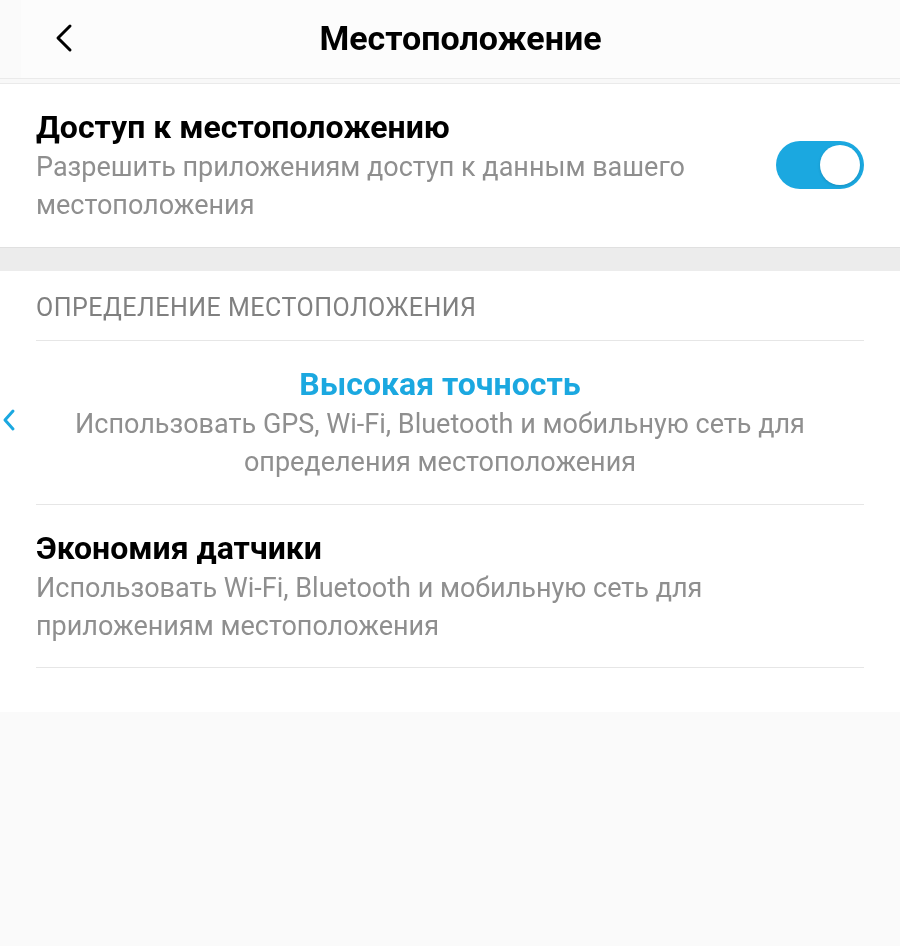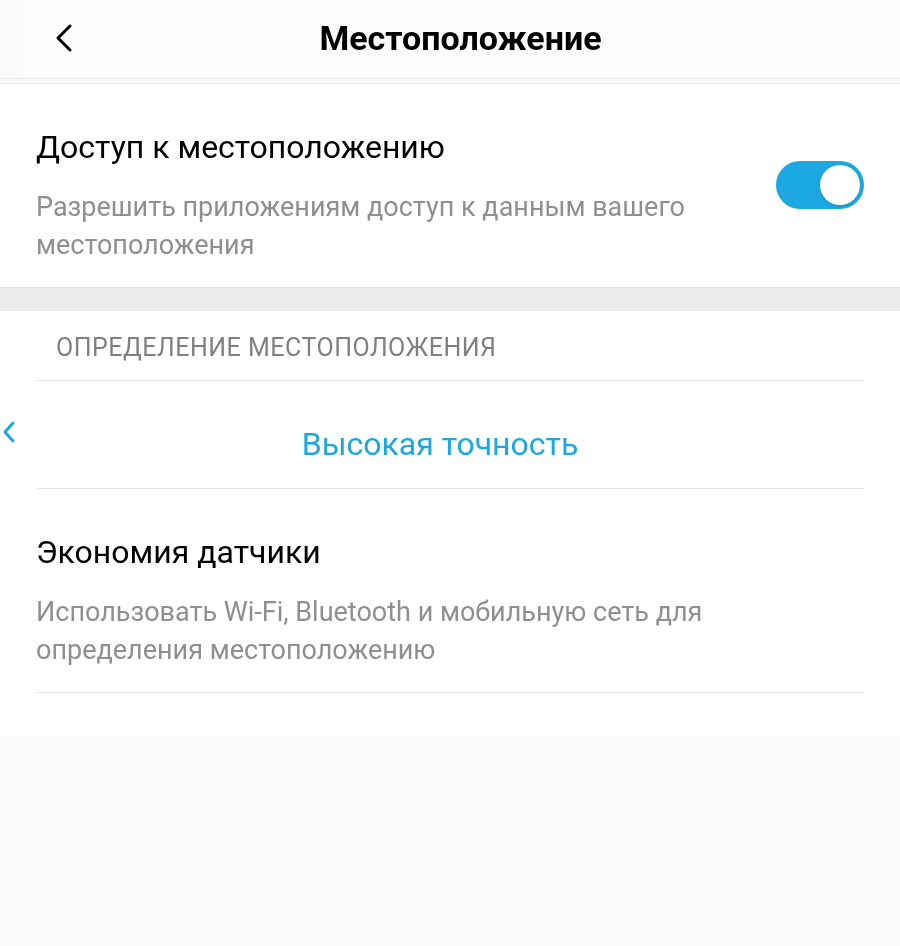--- a/index.html
+++ b/index.html
@@ -46,33 +46,32 @@
       align-items: center;
       padding: 22px 36px;
       position: relative;
     }
     .row-content {
       flex: 1;
       padding-right: 20px;
     }
     .row-title {
       font-size: 32px;
-      font-weight: 400;
+      font-weight: 700;
       color: #000;
       line-height: 1.35;
-      margin-top: 20px;
     }
     .row-title.blue {
       color: #1ba8e0;
     }
     .row-subtitle {
       font-size: 27px;
       color: #8f8f8f;
       line-height: 1.4;
-      margin-top: 20px;
+      margin-top: 0;
     }
     .toggle {
       width: 88px;
       height: 48px;
       border-radius: 24px;
       background: #1ba8e0;
       position: relative;
       flex: 0 0 auto;
       cursor: pointer;
     }
@@ -82,21 +81,21 @@
       height: 40px;
       background: #fff;
       border-radius: 50%;
       top: 4px;
       right: 4px;
       box-shadow: 0 1px 3px rgba(0,0,0,0.15);
     }
     .section-header {
       font-size: 25px;
       color: #808080;
-      padding: 22px 36px 18px 56px;
+      padding: 22px 36px 18px 36px;
       letter-spacing: 0.5px;
     }
     .divider {
       height: 1px;
       background: #e6e6e6;
       margin: 0 36px;
     }
     .gap-light {
       height: 6px;
       background: #f8f8f8;
@@ -155,29 +154,30 @@
   <div class="divider"></div>
 
   <div class="row selected">
     <span class="chevron-left-indicator">
       <svg width="14" height="24" viewBox="0 0 14 24">
         <polyline points="11,3 3,12 11,21" fill="none" stroke="#1ba8e0" stroke-width="3" stroke-linecap="round" stroke-linejoin="round"></polyline>
       </svg>
     </span>
     <div class="row-content">
       <div class="row-title blue">Высокая точность</div>
+      <div class="row-subtitle">Использовать GPS, Wi-Fi, Bluetooth и мобильную сеть для определения местоположения</div>
     </div>
   </div>
 
   <div class="divider"></div>
 
   <div class="row">
     <div class="row-content">
       <div class="row-title">Экономия датчики</div>
-      <div class="row-subtitle">Использовать Wi-Fi, Bluetooth и мобильную сеть для определения местоположению</div>
+      <div class="row-subtitle">Использовать Wi-Fi, Bluetooth и мобильную сеть для приложениям местоположения</div>
     </div>
   </div>
 
   <div class="divider"></div>
 
   <div class="row">
     <div class="row-content">
     </div>
   </div>
 </div>

